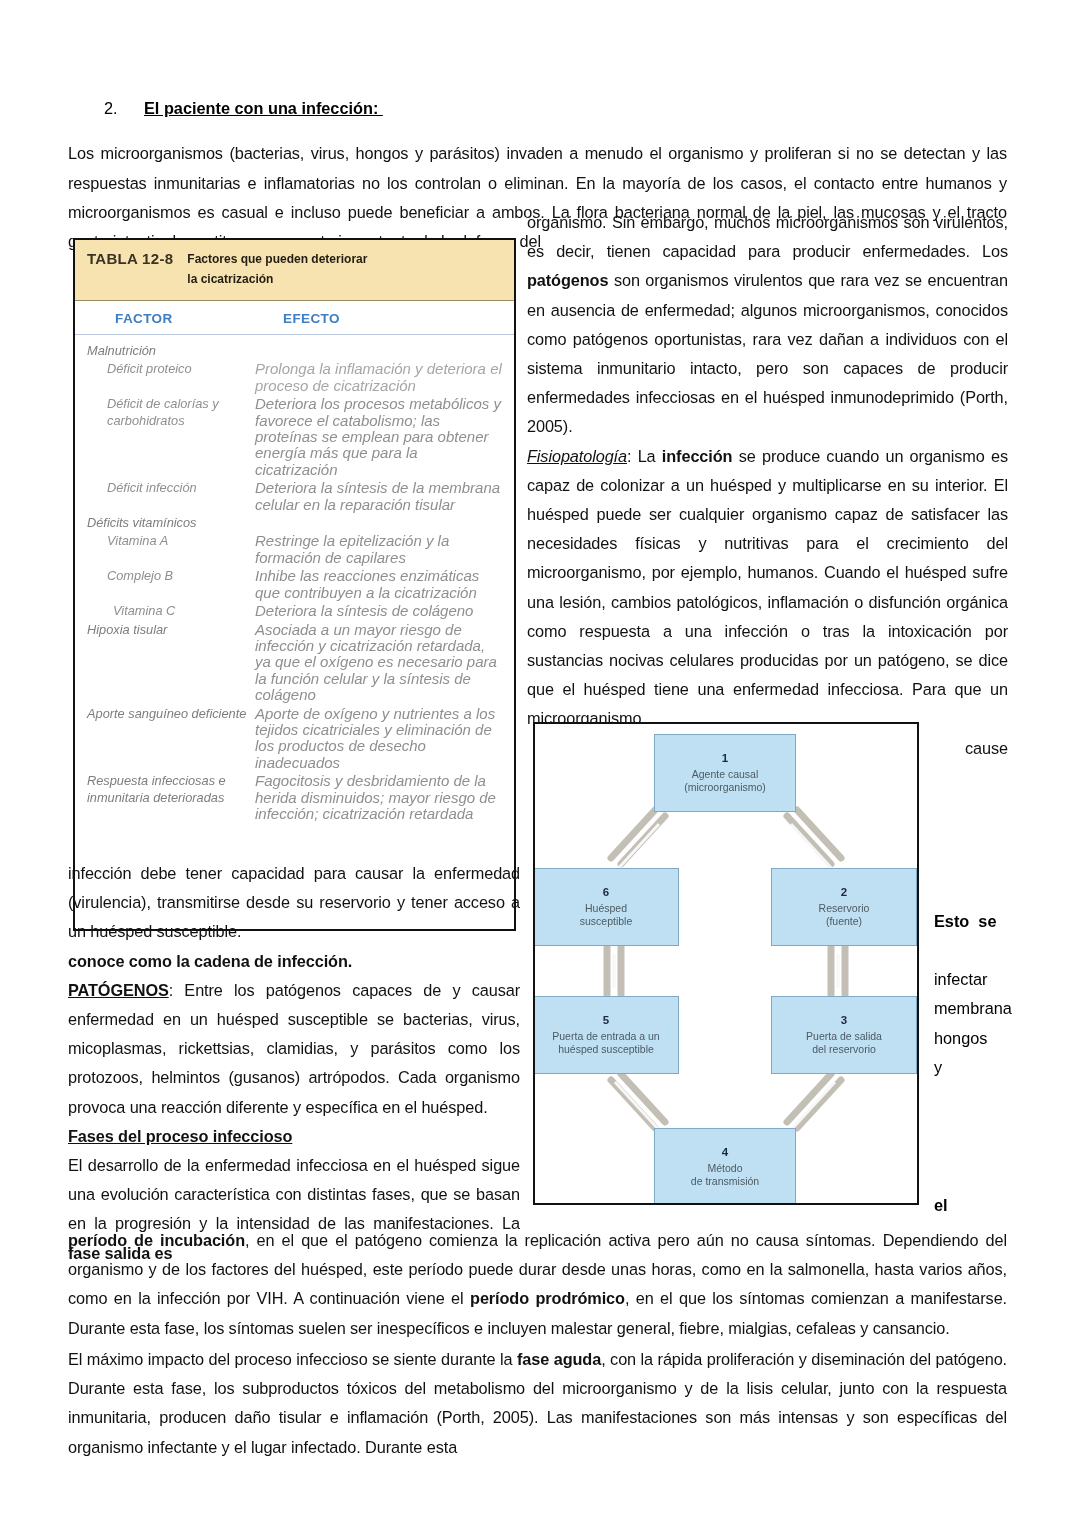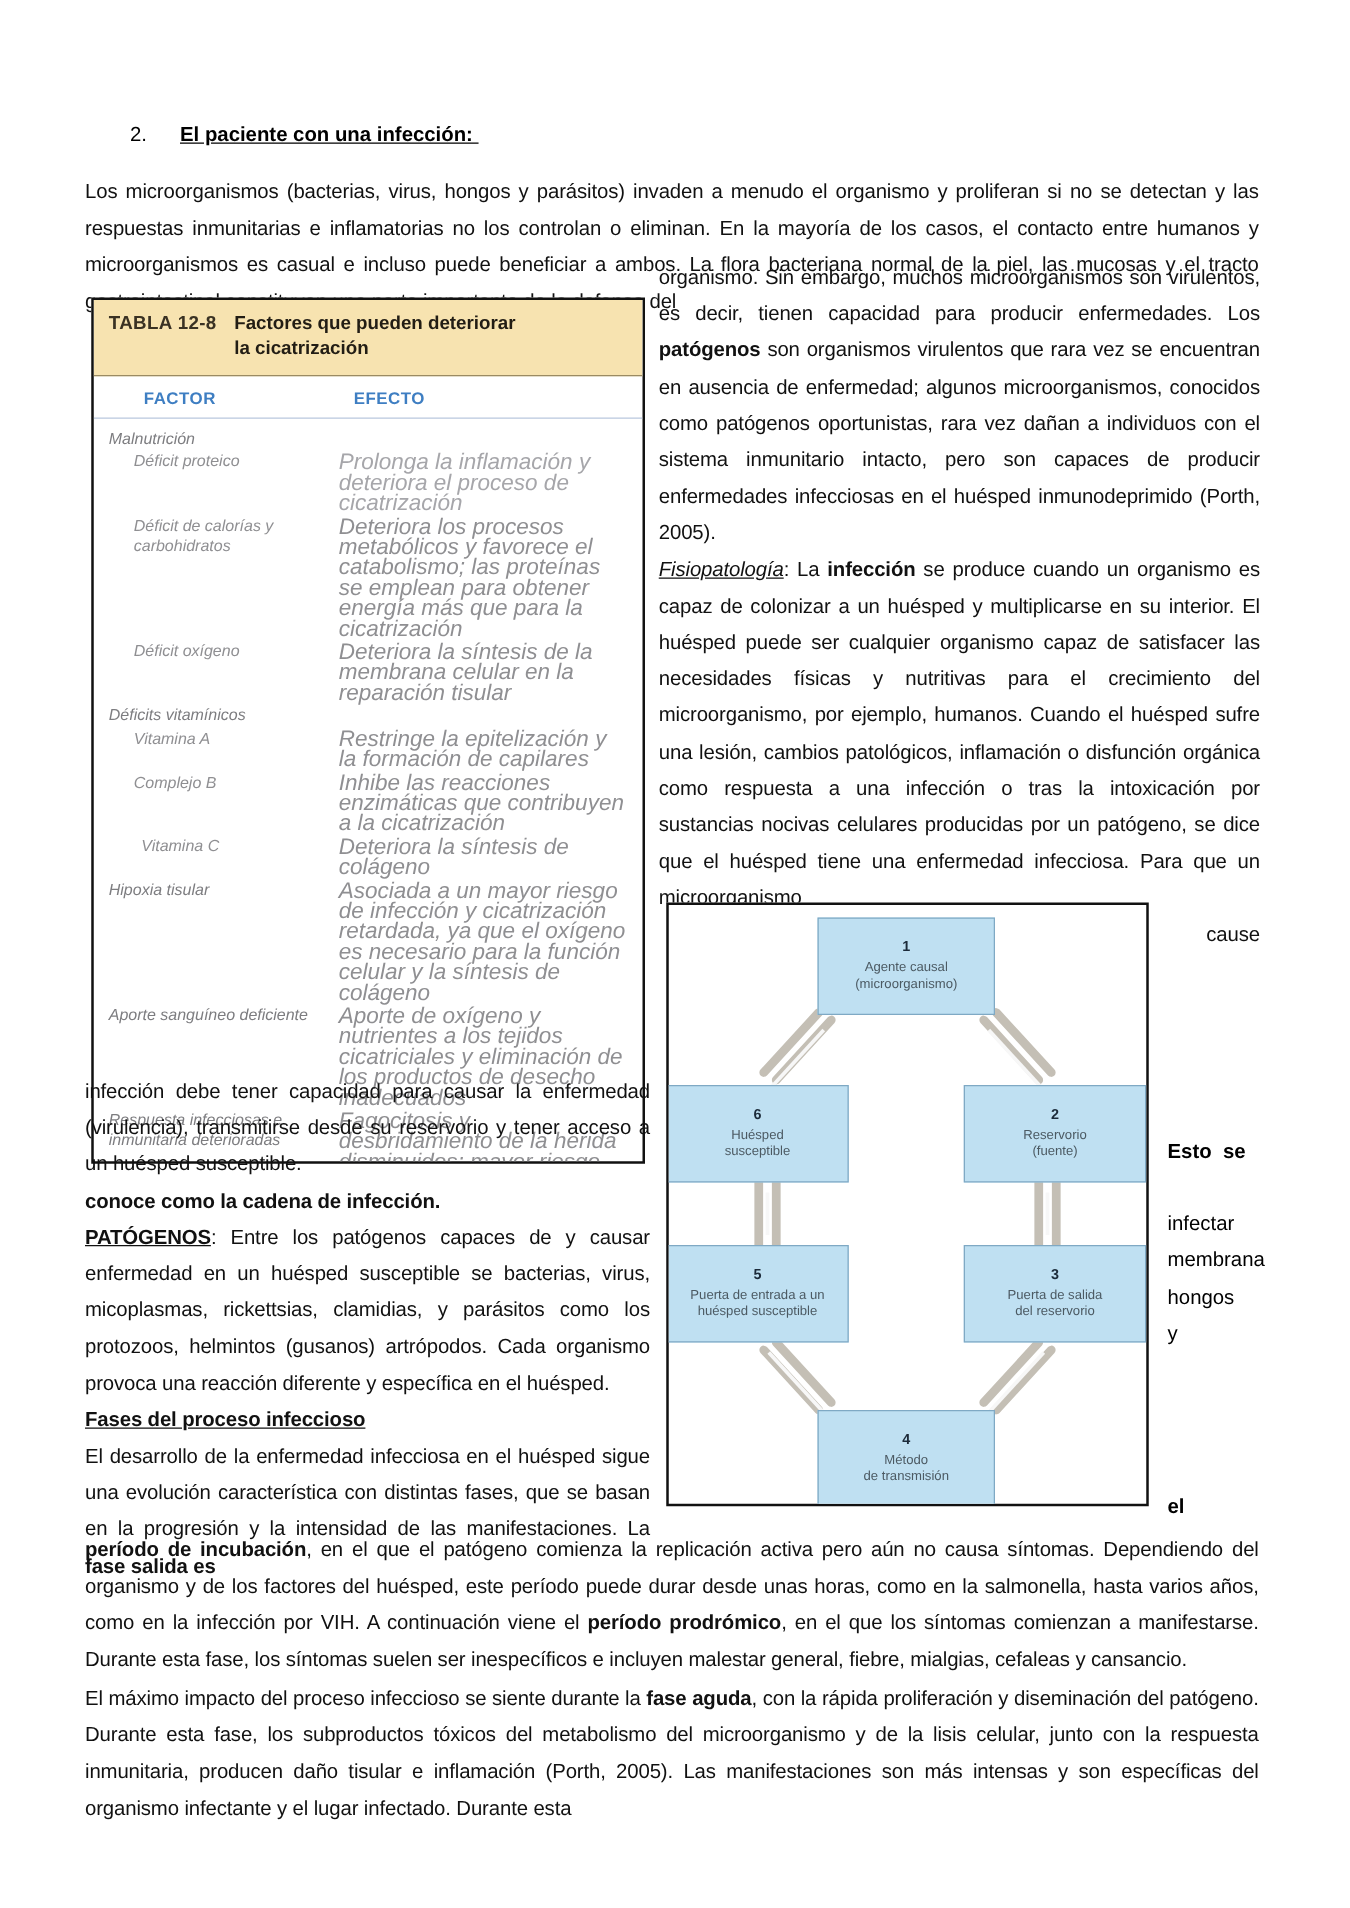--- a/index.html
+++ b/index.html
@@ -80,21 +80,21 @@
   #table-head-num {
     font-weight: bold;
     font-size: 15px;
     color: #3a3223;
     white-space: nowrap;
     padding-top: 1px;
     letter-spacing: 0.3px;
   }
   #table-head-title {
     font-weight: bold;
-    font-size: 15px;
+    font-size: 12px;
     color: #221d14;
     line-height: 20px;
   }
   #table-colhead {
     display: flex;
     padding: 10px 12px 8px 12px;
     border-bottom: 1px solid #b9c8de;
     color: #3e7ec2;
     font-weight: bold;
     font-size: 13.5px;
@@ -107,24 +107,23 @@
     width: 168px;
     flex: 0 0 168px;
     font-size: 12.8px;
     line-height: 16.4px;
     color: #8f8f92;
     padding-right: 6px;
     box-sizing: border-box;
   }
   .trow .c2 {
     flex: 1;
-    font-size: 18px;
+    font-size: 15px;
     line-height: 16.4px;
     color: #8f8f92;
-    margin-left: 16px;
   }
   .trow.grouphdr .c1 { color: #7d7d80; }
   .trow.indent1 .c1 { padding-left: 20px; }
   .trow.indent2 .c1 { padding-left: 26px; }
   .trow.blurred .c2 { color: #a6a6aa; }
 
   
   #right-col-1 {
     position: absolute;
     left: 527px;
@@ -266,21 +265,21 @@
         </div>
         <div class="trow indent1 blurred">
           <div class="c1">Déficit proteico</div>
           <div class="c2">Prolonga la inflamación y deteriora el proceso de cicatrización</div>
         </div>
         <div class="trow indent1">
           <div class="c1">Déficit de calorías y carbohidratos</div>
           <div class="c2">Deteriora los procesos metabólicos y favorece el catabolismo; las proteínas se emplean para obtener energía más que para la cicatrización</div>
         </div>
         <div class="trow indent1">
-          <div class="c1">Déficit oxígeno</div>
+          <div class="c1">Déficit infección</div>
           <div class="c2">Deteriora la síntesis de la membrana celular en la reparación tisular</div>
         </div>
         <div class="trow grouphdr">
           <div class="c1">Déficits vitamínicos</div>
           <div class="c2"></div>
         </div>
         <div class="trow indent1">
           <div class="c1">Vitamina A</div>
           <div class="c2">Restringe la epitelización y la formación de capilares</div>
         </div>

